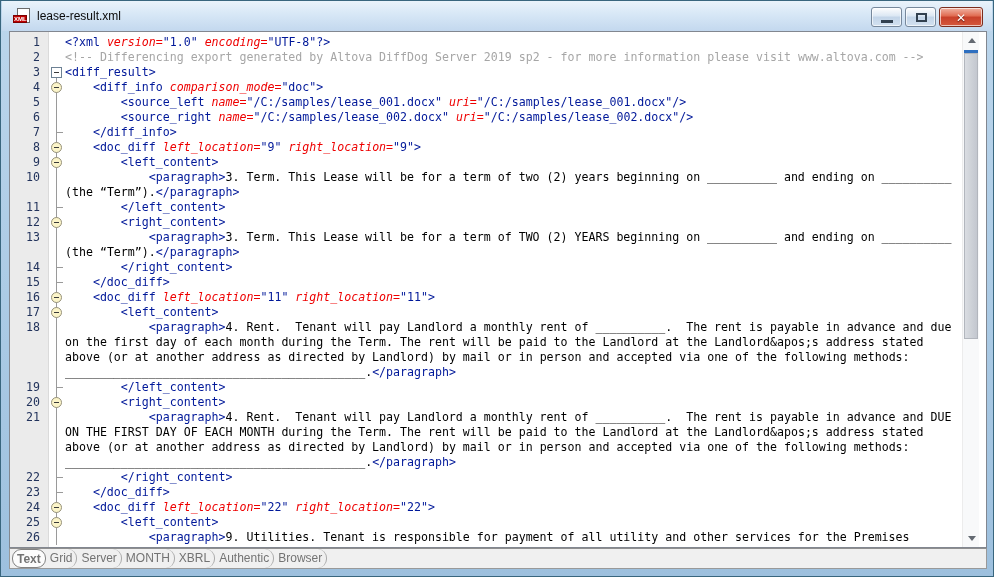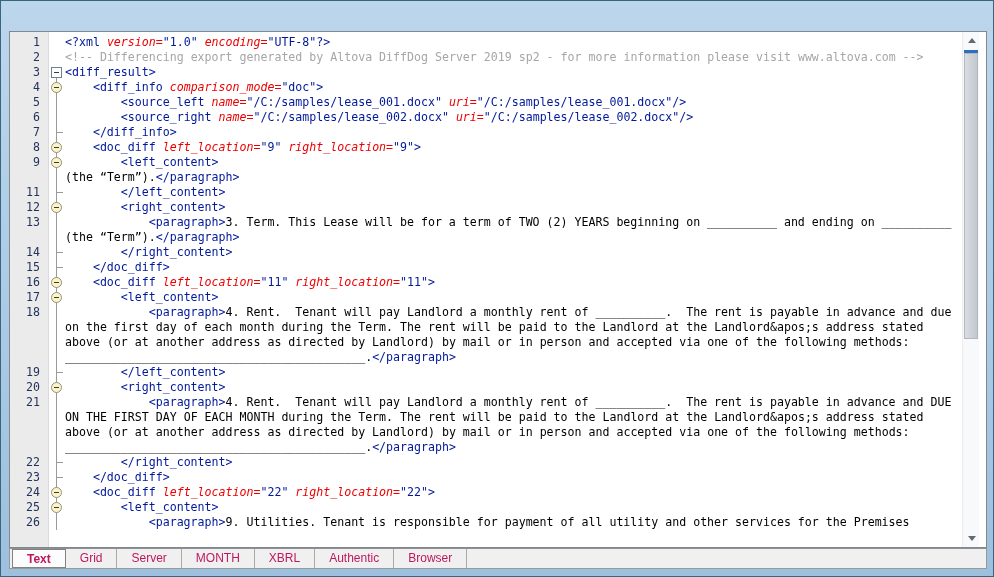--- a/index.html
+++ b/index.html
@@ -54,42 +54,61 @@
   .sb-btn{position:absolute;left:0;width:17px;height:17px;display:flex;align-items:center;justify-content:center;cursor:pointer;}
   .sb-up{top:0;} .sb-down{bottom:0;}
   .tri-up{width:0;height:0;border-left:4px solid transparent;border-right:4px solid transparent;border-bottom:5px solid #646a72;}
   .tri-down{width:0;height:0;border-left:4px solid transparent;border-right:4px solid transparent;border-top:5px solid #646a72;}
   .sb-blue{position:absolute;left:1px;right:1px;top:18px;height:3px;background:#2e6fc0;}
   .sb-thumb{position:absolute;left:1px;right:1px;top:21px;height:286px;cursor:pointer;
     background:linear-gradient(90deg,#dadde2 0%,#cdd1d7 55%,#c3c7cf 100%);border:1px solid #b2b6bd;}
   
   .tabbar{position:absolute;left:8px;top:547px;width:978px;height:21px;background:#f0f0f0;
     border:1px solid #999;border-top:1px solid #8f8f8f;display:flex;align-items:stretch;padding-left:3px;}
-  .tab{padding:0 14px;font:12px/19px "Liberation Sans",sans-serif;color:#be185d;
-    border-right:1px solid #aaa;cursor:pointer;}
+  .tab{padding:0 4px;font:12px/19px "Liberation Sans",sans-serif;color:#737373;
+    border-right:1px solid #aaa;cursor:pointer;border-radius:9px;}
   .tab.active{background:#fcfcfc;font-weight:bold;border:1px solid #828282;margin:0 0 0 -1px;line-height:18px;}
 </style>
 </head>
 <body>
 
 <div class="window">
 
+  <div class="titlebar">
+    <div class="doc-icon">
+      <div class="page"></div>
+      <div class="xml">XML</div>
+    </div>
+    <div class="win-title">lease-result.xml</div>
+    <div class="win-controls">
+      <div class="wbtn">
+          <div class="g-min"></div>
+        </div>
+      <div class="wbtn">
+          <div class="g-max"></div>
+        </div>
+      <div class="wbtn close">
+          <div class="g-close">✕</div>
+        </div>
+    </div>
+  </div>
 
   <div class="editor">
     <div class="gutter-bg"></div>
     <div class="rows">
         <div class="row"><div class="ln">1</div><div class="fold"></div><div class="code"><span class="tk-g">&lt;?xml </span><span class="tk-a">version=</span><span class="tk-v">"1.0" </span><span class="tk-a">encoding=</span><span class="tk-v">"UTF-8"</span><span class="tk-g">?&gt;</span></div></div>
         <div class="row"><div class="ln">2</div><div class="fold"></div><div class="code"><span class="tk-c">&lt;!-- Differencing export generated by Altova DiffDog Server 2019 sp2 - for more information please visit www.altova.com --&gt;</span></div></div>
         <div class="row"><div class="ln">3</div><div class="fold"><div class="fline half"></div><div class="fbox"><div class="fminus"></div></div></div><div class="code"><span class="tk-g">&lt;diff_result&gt;</span></div></div>
         <div class="row"><div class="ln">4</div><div class="fold"><div class="fline"></div><div class="fcircle"><div class="fminus"></div></div></div><div class="code"><span class="ind"></span><span class="tk-g">&lt;diff_info </span><span class="tk-a">comparison_mode=</span><span class="tk-v">"doc"</span><span class="tk-g">&gt;</span></div></div>
         <div class="row"><div class="ln">5</div><div class="fold"><div class="fline"></div></div><div class="code"><span class="ind"></span><span class="ind ig"></span><span class="tk-g">&lt;source_left </span><span class="tk-a">name=</span><span class="tk-v">"/C:/samples/lease_001.docx" </span><span class="tk-a">uri=</span><span class="tk-v">"/C:/samples/lease_001.docx"</span><span class="tk-g">/&gt;</span></div></div>
         <div class="row"><div class="ln">6</div><div class="fold"><div class="fline"></div></div><div class="code"><span class="ind"></span><span class="ind ig"></span><span class="tk-g">&lt;source_right </span><span class="tk-a">name=</span><span class="tk-v">"/C:/samples/lease_002.docx" </span><span class="tk-a">uri=</span><span class="tk-v">"/C:/samples/lease_002.docx"</span><span class="tk-g">/&gt;</span></div></div>
         <div class="row"><div class="ln">7</div><div class="fold"><div class="fline"></div><div class="ftick"></div></div><div class="code"><span class="ind"></span><span class="tk-g">&lt;/diff_info&gt;</span></div></div>
         <div class="row"><div class="ln">8</div><div class="fold"><div class="fline"></div><div class="fcircle"><div class="fminus"></div></div></div><div class="code"><span class="ind"></span><span class="tk-g">&lt;doc_diff </span><span class="tk-a">left_location=</span><span class="tk-v">"9" </span><span class="tk-a">right_location=</span><span class="tk-v">"9"</span><span class="tk-g">&gt;</span></div></div>
         <div class="row"><div class="ln">9</div><div class="fold"><div class="fline"></div><div class="fcircle"><div class="fminus"></div></div></div><div class="code"><span class="ind"></span><span class="ind ig"></span><span class="tk-g">&lt;left_content&gt;</span></div></div>
+        <div class="row"><div class="ln">10</div><div class="fold"><div class="fline"></div></div><div class="code"><span class="ind"></span><span class="ind ig"></span><span class="ind ig"></span><span class="tk-g">&lt;paragraph&gt;</span><span class="tk-t">3. Term. This Lease will be for a term of two (2) years beginning on __________ and ending on __________</span></div></div>
         <div class="row"><div class="ln"></div><div class="fold"><div class="fline"></div></div><div class="code"><span class="tk-t">(the “Term”).</span><span class="tk-g">&lt;/paragraph&gt;</span></div></div>
         <div class="row"><div class="ln">11</div><div class="fold"><div class="fline"></div><div class="ftick"></div></div><div class="code"><span class="ind"></span><span class="ind ig"></span><span class="tk-g">&lt;/left_content&gt;</span></div></div>
         <div class="row"><div class="ln">12</div><div class="fold"><div class="fline"></div><div class="fcircle"><div class="fminus"></div></div></div><div class="code"><span class="ind"></span><span class="ind ig"></span><span class="tk-g">&lt;right_content&gt;</span></div></div>
         <div class="row"><div class="ln">13</div><div class="fold"><div class="fline"></div></div><div class="code"><span class="ind"></span><span class="ind ig"></span><span class="ind ig"></span><span class="tk-g">&lt;paragraph&gt;</span><span class="tk-t">3. Term. This Lease will be for a term of TWO (2) YEARS beginning on __________ and ending on __________</span></div></div>
         <div class="row"><div class="ln"></div><div class="fold"><div class="fline"></div></div><div class="code"><span class="tk-t">(the “Term”).</span><span class="tk-g">&lt;/paragraph&gt;</span></div></div>
         <div class="row"><div class="ln">14</div><div class="fold"><div class="fline"></div><div class="ftick"></div></div><div class="code"><span class="ind"></span><span class="ind ig"></span><span class="tk-g">&lt;/right_content&gt;</span></div></div>
         <div class="row"><div class="ln">15</div><div class="fold"><div class="fline"></div><div class="ftick"></div></div><div class="code"><span class="ind"></span><span class="tk-g">&lt;/doc_diff&gt;</span></div></div>
         <div class="row"><div class="ln">16</div><div class="fold"><div class="fline"></div><div class="fcircle"><div class="fminus"></div></div></div><div class="code"><span class="ind"></span><span class="tk-g">&lt;doc_diff </span><span class="tk-a">left_location=</span><span class="tk-v">"11" </span><span class="tk-a">right_location=</span><span class="tk-v">"11"</span><span class="tk-g">&gt;</span></div></div>
         <div class="row"><div class="ln">17</div><div class="fold"><div class="fline"></div><div class="fcircle"><div class="fminus"></div></div></div><div class="code"><span class="ind"></span><span class="ind ig"></span><span class="tk-g">&lt;left_content&gt;</span></div></div>
         <div class="row"><div class="ln">18</div><div class="fold"><div class="fline"></div></div><div class="code"><span class="ind"></span><span class="ind ig"></span><span class="ind ig"></span><span class="tk-g">&lt;paragraph&gt;</span><span class="tk-t">4. Rent.  Tenant will pay Landlord a monthly rent of __________.  The rent is payable in advance and due</span></div></div>

